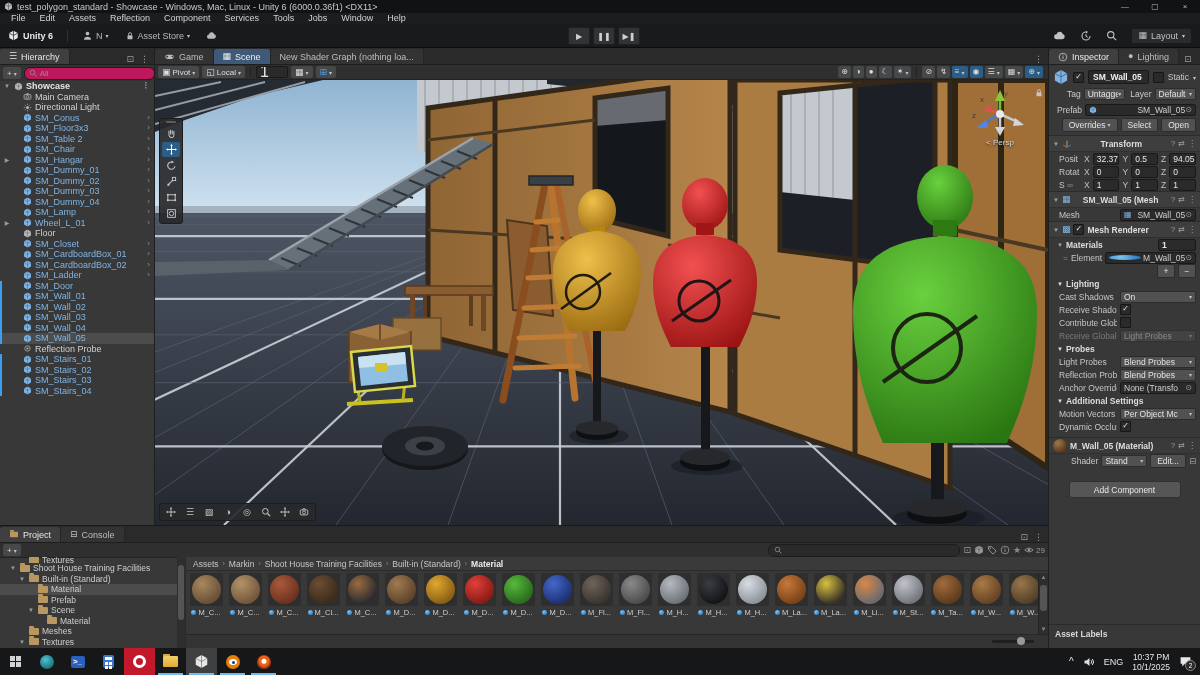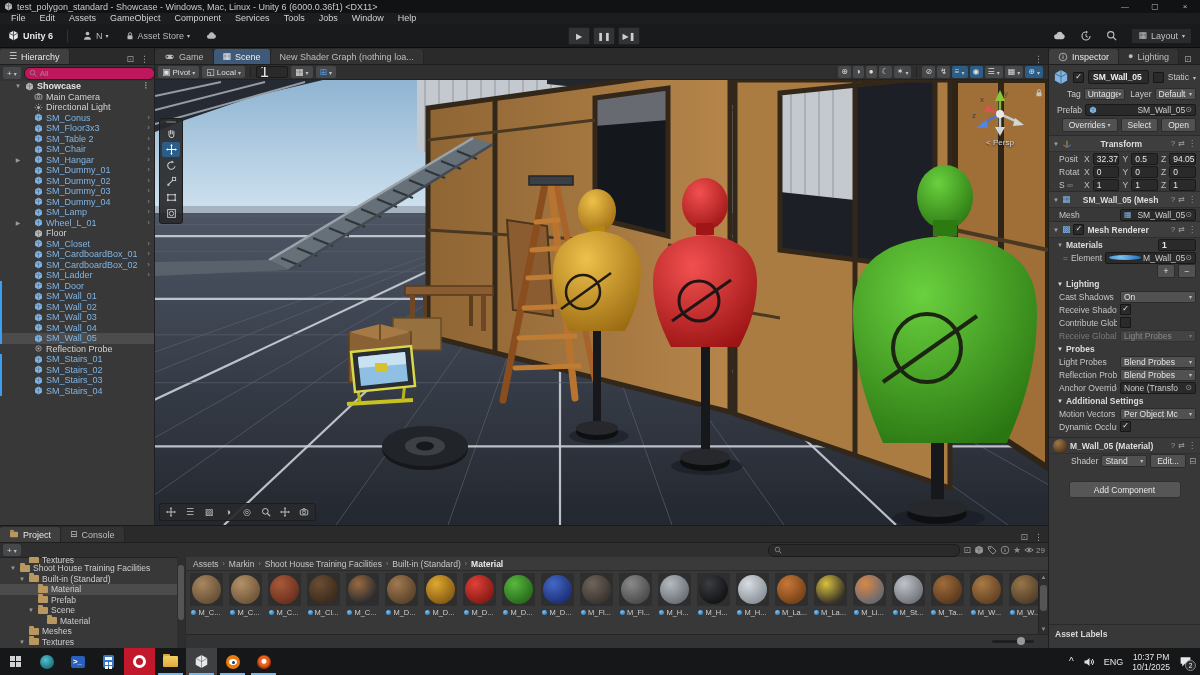--- a/index.html
+++ b/index.html
@@ -47,21 +47,21 @@
   .accent{color:#4c9ae8;}
 
   
   #hierarchy{position:absolute;left:0;top:48px;width:155px;height:477px;background:#383838;border-right:1px solid #1f1f1f;box-sizing:border-box;}
   #hier-search{height:14px;display:flex;align-items:center;gap:3px;padding:1px 3px;background:#333;}
   .mini-field{flex:1;height:11px;background:#be185d;border:1px solid #1c1c1c;border-radius:6px;display:flex;align-items:center;
               gap:3px;padding:0 4px;}
   .mini-field input{flex:1;background:transparent;border:none;outline:none;color:#ddd;font-size:8px;padding:0;min-width:0;}
   .mini-field input::placeholder{color:#8f8f8f;}
   #hierarchy-tree{position:relative;font-size:9px;}
-  .hrow{height:10.5px;display:flex;align-items:center;gap:3px;padding-left:14px;position:relative;color:#d2d2d2;line-height:10.5px;}
+  .hrow{height:10.5px;display:flex;align-items:center;gap:3px;padding-left:3px;position:relative;color:#d2d2d2;line-height:10.5px;}
   .hrow.sel{background:#4c4c4c;}
   .hrow .bar{position:absolute;left:0;top:0;width:2px;height:100%;background:#3d9df0;}
   .hrow .exp{width:8px;text-align:center;font-size:6px;color:#9a9a9a;flex:none;}
   .hrow .lbl{flex:1;white-space:nowrap;overflow:hidden;}
   .hrow.prefab .lbl{color:#7fb5e6;}
   .hrow .more{color:#8f8f8f;font-size:8px;padding-right:4px;}
   .hroot{font-weight:bold;color:#e4e4e4;}
 
   
   #center{position:absolute;left:155px;top:48px;width:893px;height:477px;background:#2f2f2f;box-sizing:border-box;}
@@ -191,21 +191,21 @@
       <div>—</div>
       <div>▢</div>
       <div>×</div>
     </div>
   </div>
 
   <div id="menubar">
       <span class="menu-item">File</span>
       <span class="menu-item">Edit</span>
       <span class="menu-item">Assets</span>
-      <span class="menu-item">GameObject</span>
+      <span class="menu-item">Reflection</span>
       <span class="menu-item">Component</span>
       <span class="menu-item">Services</span>
       <span class="menu-item">Tools</span>
       <span class="menu-item">Jobs</span>
       <span class="menu-item">Window</span>
       <span class="menu-item">Help</span>
     </div>
 
   <div id="toolbar">
     <div class="tb-group">

